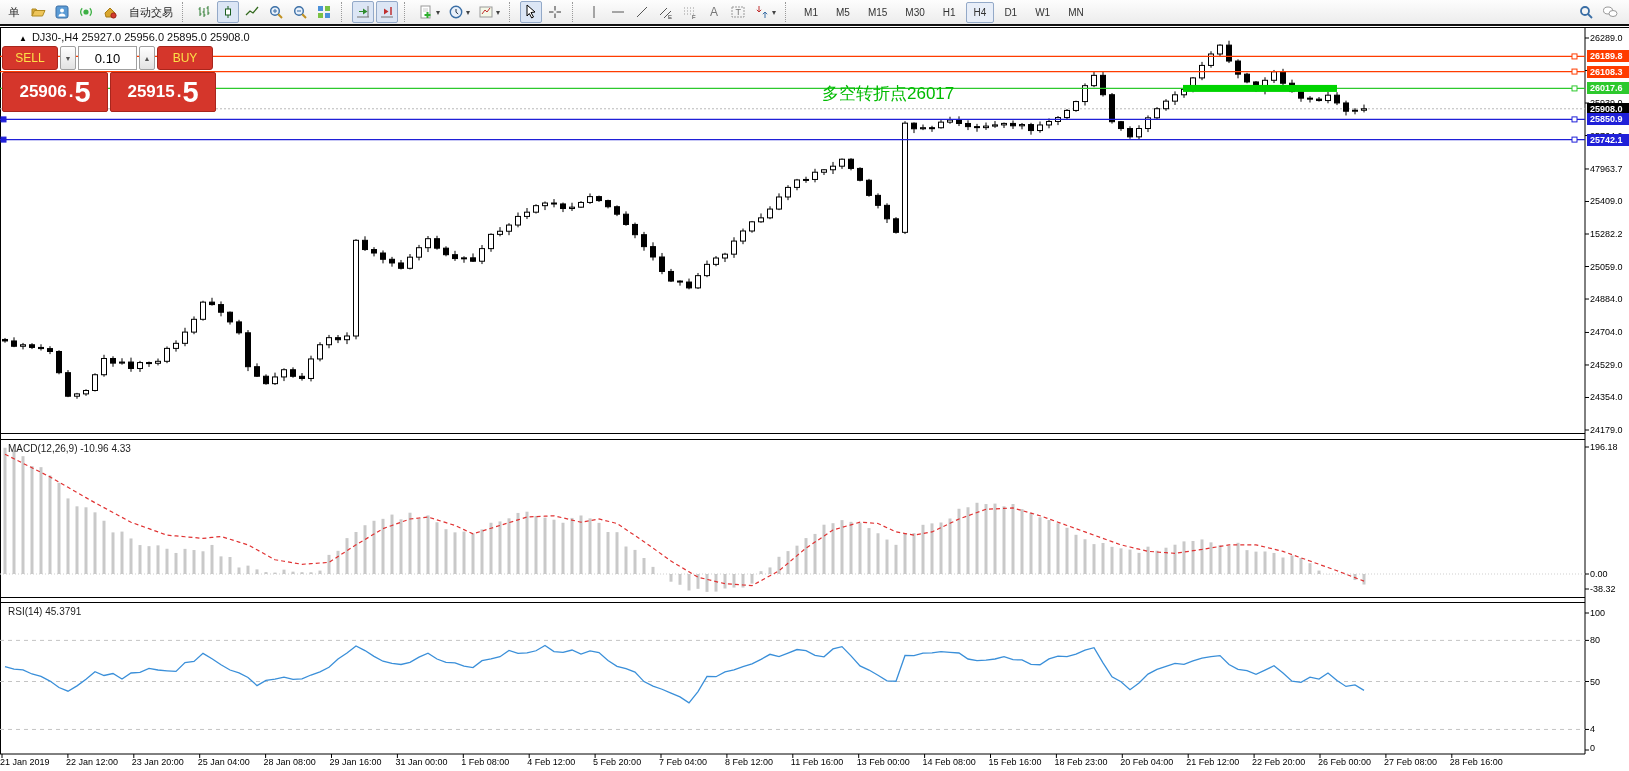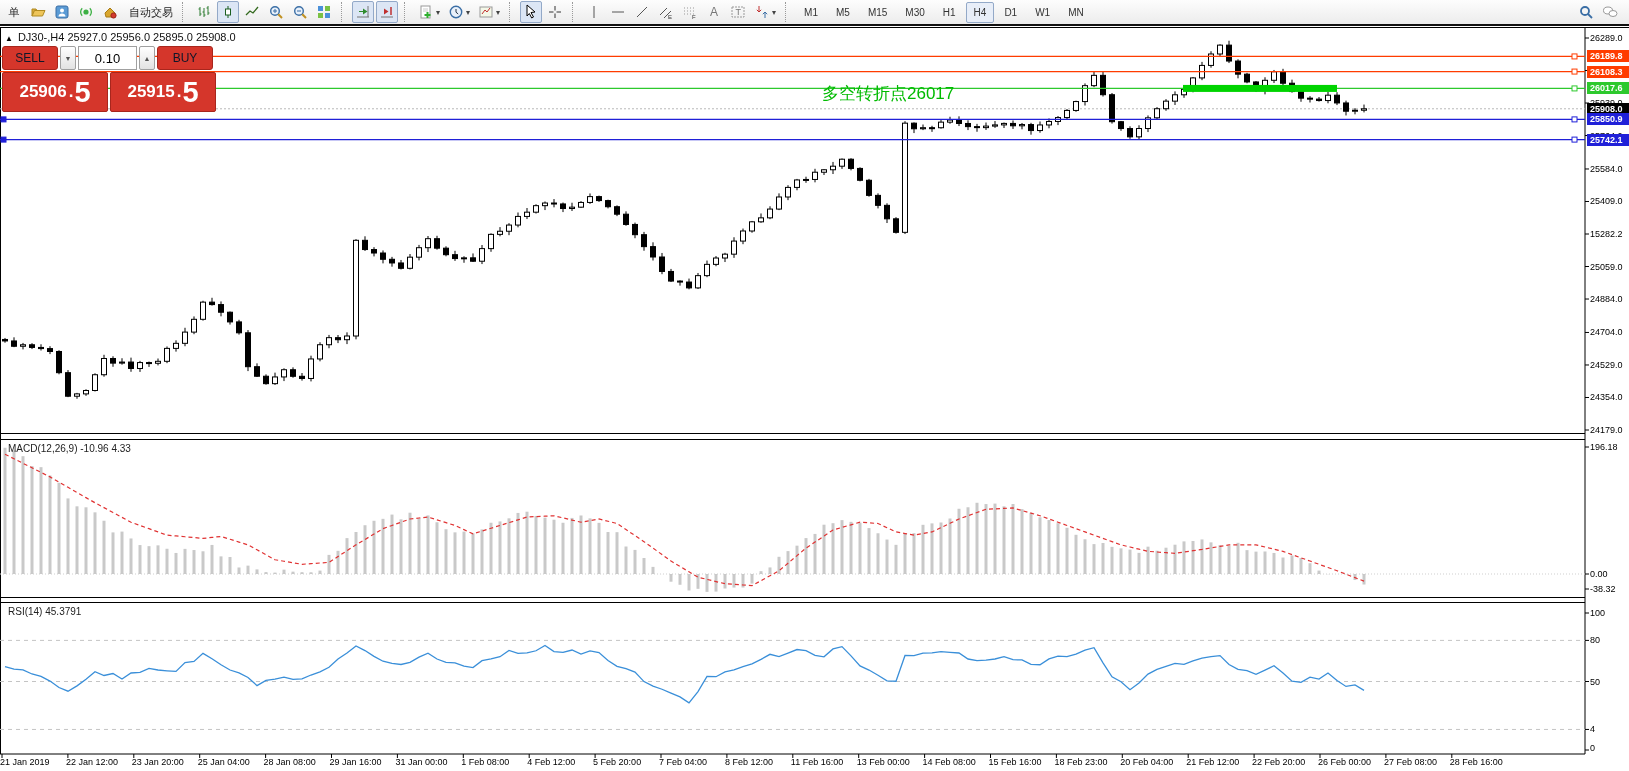--- a/index.html
+++ b/index.html
@@ -16,29 +16,29 @@
   .dd{font-size:8px;color:#444;margin-left:2px;}
   .sep{width:5px;height:20px;border-left:1px dotted #9a9a9a;margin:0 4px 0 5px;}
   .tf{font-size:10px;color:#333;padding:4px 7px;border:1px solid transparent;border-radius:2px;margin:0 1px;}
   .tf.pressed{background:#e8eef8;border:1px solid #93a9c8;}
   .spacer{flex:1;}
   .ic{width:16px;height:16px;display:block;}
   
   #plot{position:absolute;top:0;left:0;z-index:1;}
   #overlays{position:absolute;top:0;left:0;width:1629px;height:771px;z-index:2;pointer-events:none;}
   #overlays>div{pointer-events:auto;}
-  .chart-header{position:absolute;left:5px;top:31px;font-size:11px;color:#111;white-space:nowrap;}
+  .chart-header{position:absolute;left:19px;top:31px;font-size:11px;color:#111;white-space:nowrap;}
   .chart-header .collapse{font-size:8px;margin-right:5px;color:#000;}
   .annotation{position:absolute;font-size:17px;font-weight:normal;white-space:nowrap;}
   .ind-label{position:absolute;left:8px;font-size:10px;color:#222;white-space:nowrap;}
   
   .trade-panel{position:absolute;left:2px;top:46px;width:214px;z-index:4;}
   .tp-row{display:flex;gap:2px;height:24px;}
   .tp-sell,.tp-buy{width:56px;background:var(--red);border:1px solid var(--redd);border-radius:3px;
-    color:#0f172a;font-size:12px;font-family:"Liberation Sans",sans-serif;}
+    color:#fde047;font-size:12px;font-family:"Liberation Sans",sans-serif;}
   .tp-spin{width:16px;background:linear-gradient(#fff,#e2e2e2);border:1px solid #a0a0a0;border-radius:2px;
     font-size:7px;color:#555;padding:0;}
   .tp-vol{width:59px;border:1px solid #a0a0a0;text-align:center;font-size:13px;padding:0 5px;box-sizing:border-box;
     font-family:"Liberation Sans",sans-serif;}
   .tp-prices{display:flex;gap:2px;margin-top:2px;}
   .tp-price{width:105px;height:38px;background:var(--red);border:1px solid var(--redd);border-radius:2px;
     color:#fff;display:flex;align-items:center;justify-content:center;}
   .tp-price .main{font-size:17px;font-weight:bold;}
   .tp-price .dot{font-size:17px;font-weight:bold;margin:0 1px 0 2px;}
   .tp-price .pip{font-size:29px;font-weight:bold;line-height:29px;}
@@ -795,21 +795,21 @@
     </div>
   </div>
 
   <div class="annotation" id="annotation" style="left: 822px; top: 82px; color: rgb(0, 187, 0);">多空转折点26017</div>
   <div class="ind-label" style="top:443px">MACD(12,26,9) -10.96 4.33</div>
   <div class="ind-label" style="top:606px">RSI(14) 45.3791</div>
 <div style="position: absolute; font: 9px &quot;Liberation Sans&quot;, sans-serif; left: 1590px; top: 33px; color: rgb(0, 0, 0);">26289.0</div>
     <div style="position: absolute; font: 9px &quot;Liberation Sans&quot;, sans-serif; left: 1590px; top: 65.5118px; color: rgb(0, 0, 0);">26114.0</div>
     <div style="position: absolute; font: 9px &quot;Liberation Sans&quot;, sans-serif; left: 1590px; top: 98.0237px; color: rgb(0, 0, 0);">25939.0</div>
     <div style="position: absolute; font: 9px &quot;Liberation Sans&quot;, sans-serif; left: 1590px; top: 130.536px; color: rgb(0, 0, 0);">25764.0</div>
-    <div style="position: absolute; font: 9px &quot;Liberation Sans&quot;, sans-serif; left: 1590px; top: 163.976px; color: rgb(0, 0, 0);">25584.0</div>
+    <div style="position: absolute; font: 9px &quot;Liberation Sans&quot;, sans-serif; left: 1590px; top: 163.976px; color: rgb(0, 0, 0);">47963.7</div>
     <div style="position: absolute; font: 9px &quot;Liberation Sans&quot;, sans-serif; left: 1590px; top: 196.488px; color: rgb(0, 0, 0);">25409.0</div>
     <div style="position: absolute; font: 9px &quot;Liberation Sans&quot;, sans-serif; left: 1590px; top: 229px; color: rgb(0, 0, 0);">15282.2</div>
     <div style="position: absolute; font: 9px &quot;Liberation Sans&quot;, sans-serif; left: 1590px; top: 261.512px; color: rgb(0, 0, 0);">25059.0</div>
     <div style="position: absolute; font: 9px &quot;Liberation Sans&quot;, sans-serif; left: 1590px; top: 294.024px; color: rgb(0, 0, 0);">24884.0</div>
     <div style="position: absolute; font: 9px &quot;Liberation Sans&quot;, sans-serif; left: 1590px; top: 327.464px; color: rgb(0, 0, 0);">24704.0</div>
     <div style="position: absolute; font: 9px &quot;Liberation Sans&quot;, sans-serif; left: 1590px; top: 359.976px; color: rgb(0, 0, 0);">24529.0</div>
     <div style="position: absolute; font: 9px &quot;Liberation Sans&quot;, sans-serif; left: 1590px; top: 392.488px; color: rgb(0, 0, 0);">24354.0</div>
     <div style="position: absolute; font: 9px &quot;Liberation Sans&quot;, sans-serif; left: 1590px; top: 425px; color: rgb(0, 0, 0);">24179.0</div>
     <div style="position: absolute; font: bold 9px / 12px &quot;Liberation Sans&quot;, sans-serif; left: 1587px; top: 50.4296px; width: 42px; height: 12px; background: rgb(255, 60, 0); color: rgb(255, 255, 255); padding-left: 3px; box-sizing: border-box;">26189.8</div>
     <div style="position: absolute; font: bold 9px / 12px &quot;Liberation Sans&quot;, sans-serif; left: 1587px; top: 65.5708px; width: 42px; height: 12px; background: rgb(255, 60, 0); color: rgb(255, 255, 255); padding-left: 3px; box-sizing: border-box;">26108.3</div>

